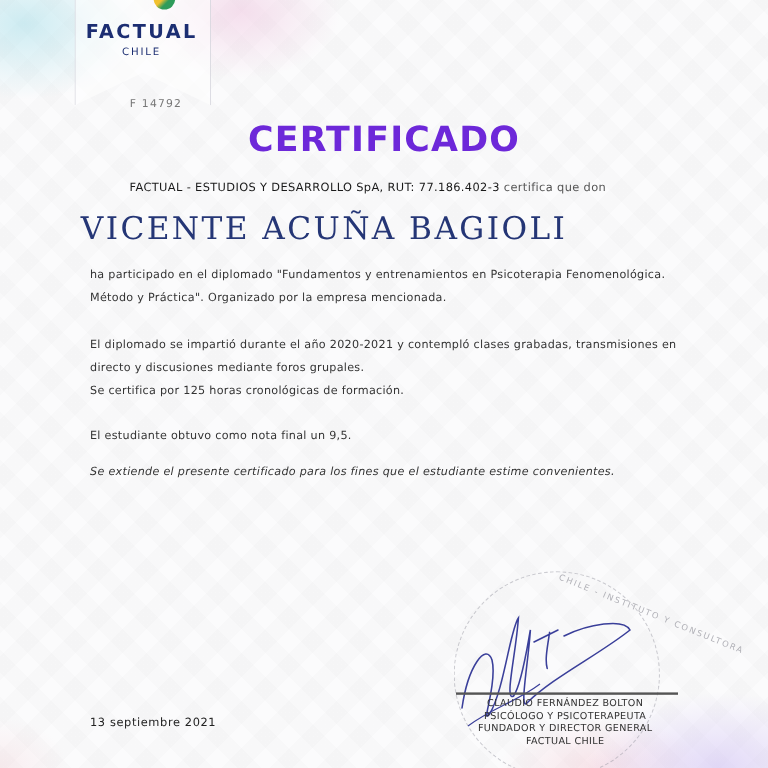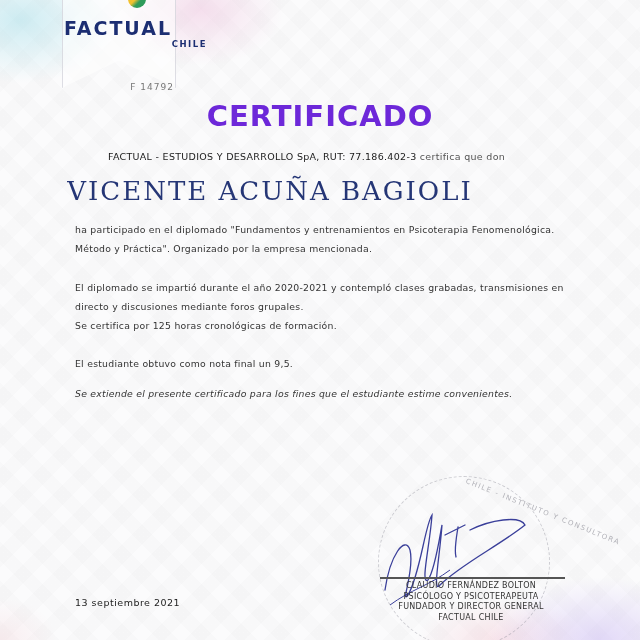--- a/index.html
+++ b/index.html
@@ -28,28 +28,28 @@
       box-shadow: 0 2px 6px rgba(0,0,0,0.08);
     }
     .leaf {
       position: absolute; left: 128px; top: -6px; width: 18px; height: 14px;
       background: linear-gradient(135deg, #f2c12e 40%, #2f9c5b 60%);
       border-radius: 0 0 10px 10px;
     }
     .brand {
       position: absolute; left: 62px; top: 17px; width: 112px; text-align: center;
       color: #1c2e72; font-family: "DejaVu Sans", sans-serif; font-weight: bold;
-      font-size: 19px; letter-spacing: 2px;
+      font-size: 16px; letter-spacing: 2px;
     }
     .brand-sub {
-      position: absolute; left: 62px; top: 39px; width: 112px; text-align: right;
-      color: #1c2e72; font-weight: bold; font-size: 8.5px; letter-spacing: 1.5px; margin-left: 33px;
+      position: absolute; left: 62px; top: 39px; width: 112px; text-align: center;
+      color: #1c2e72; font-weight: normal; font-size: 8.5px; letter-spacing: 1.5px;
     }
     .folio {
-      position: absolute; left: 62px; top: 82px; width: 112px; text-align: right;
+      position: absolute; left: 74px; top: 82px; width: 112px; text-align: center;
       color: #777; font-size: 9px; letter-spacing: 1px;
     }
     .title {
       position: absolute; left: 0; width: 640px; top: 99px; text-align: center;
       color: #6d28d9; font-family: "DejaVu Sans", sans-serif; font-weight: bold;
       font-size: 29px; letter-spacing: 1px;
     }
     .issuer {
       position: absolute; left: 75px; top: 151px; font-size: 9.5px; color: #222;
       letter-spacing: 0.3px;

